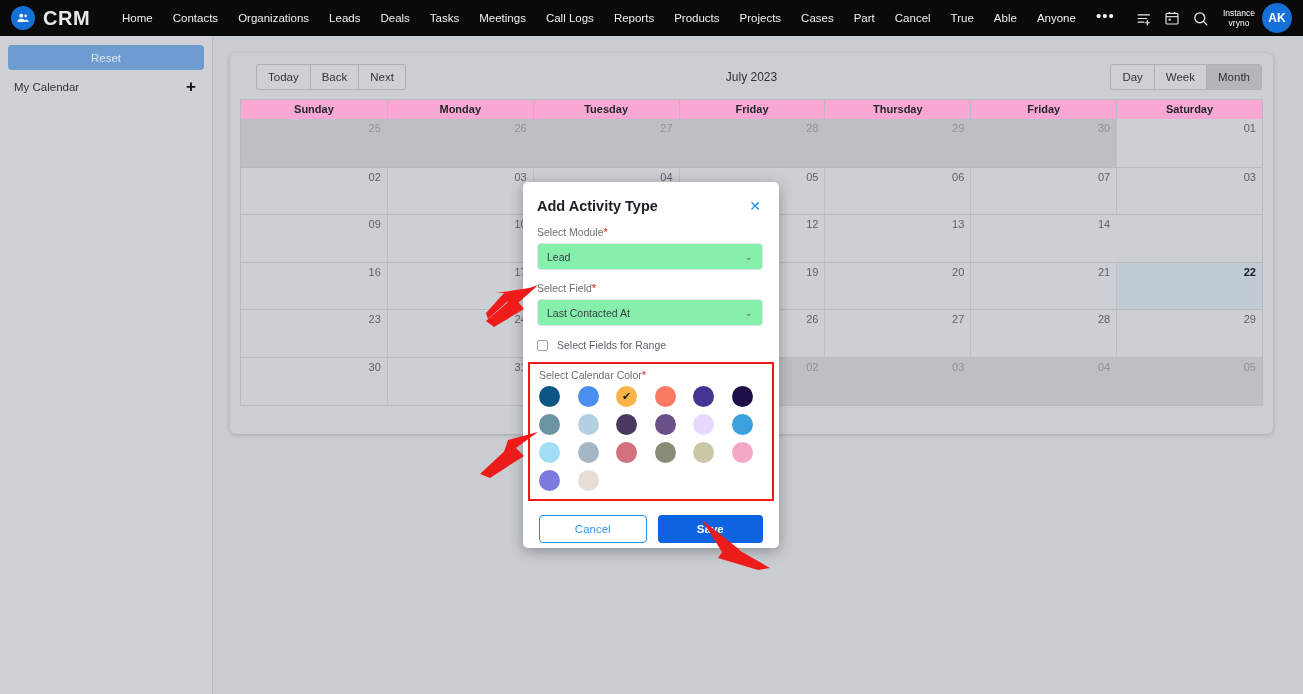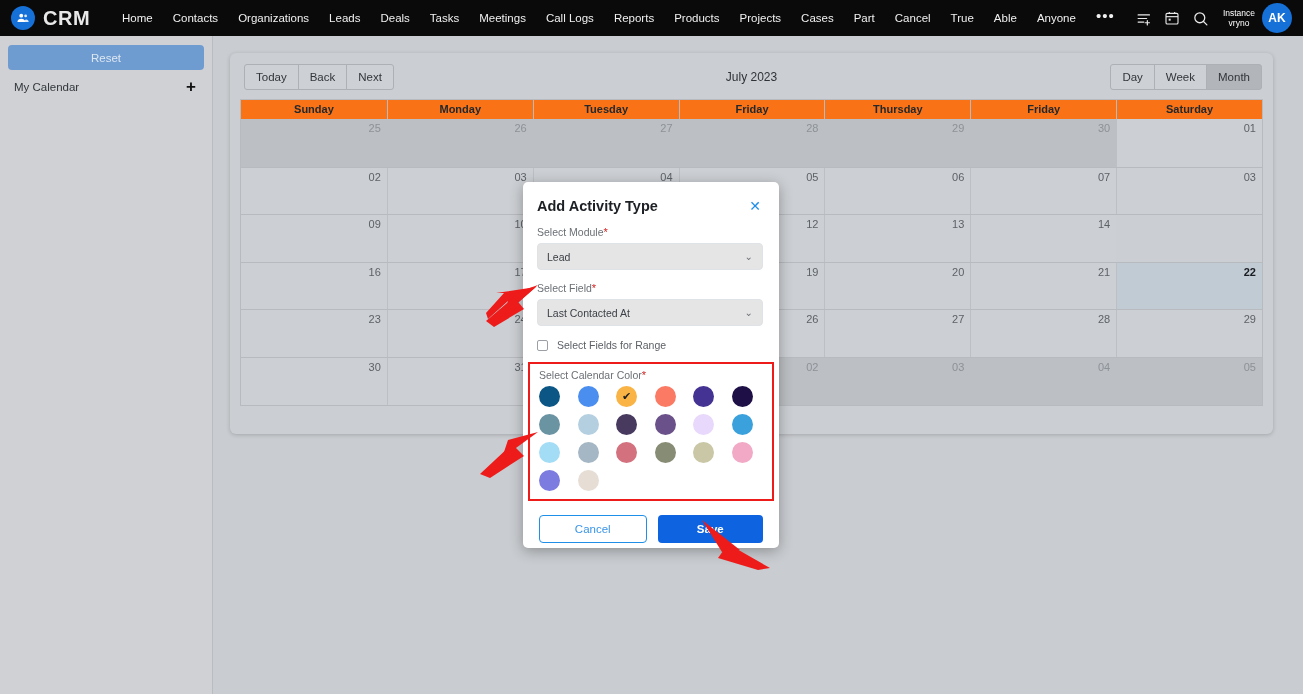--- a/index.html
+++ b/index.html
@@ -103,34 +103,34 @@
   .btn-group { display:flex; }
   .tb-btn {
     height: 26px; padding: 0 11px;
     background: #cdd0d4; border: 1px solid #adb0b5;
     font-size: 11.5px; color: #32363b;
     display:flex; align-items:center; cursor:pointer;
     margin-left: -1px;
     font-family: "Liberation Sans", sans-serif;
     border-radius: 0;
   }
-  .btn-group .tb-btn:first-child { margin-left: 4px; border-radius: 3px 0 0 3px; }
+  .btn-group .tb-btn:first-child { margin-left: 16px; border-radius: 3px 0 0 3px; }
   .btn-group .tb-btn:last-child { border-radius: 0 3px 3px 0; }
   .tb-btn.active { background: #b2b5b9; }
   .cal-title {
     position:absolute; left: 0; right: 0; text-align:center;
     font-size: 12px; color: #2f3338;
   }
   .right-group { position:absolute; right: 1px; display:flex; }
 
   .dow-header {
     display: grid; grid-template-columns: repeat(7, 1fr);
     margin-top: 8px;
     border: 1px solid #b7babe; border-bottom: none;
-    background: #f97316;
+    background: #f9a8d4;
   }
   .dow {
     text-align:center; font-size: 11px; font-weight: 700; color: #24282c;
     padding: 3px 0 4px 0;
     border-left: 1px solid #b7babe;
   }
   .dow:first-child { border-left: none; }
 
   .weeks { border: 1px solid #b7babe; border-top: none; }
   .week {
@@ -172,21 +172,21 @@
   .field-label {
     font-size: 10.5px; color: #6b7075; padding: 12px 0 5px 14px;
   }
   .req { color: #d32020; font-size: 11px; }
   .select-box {
     margin: 0 16px 0 14px;
     height: 27px; border: 1px solid #dfe2e6; border-radius: 4px;
     display:flex; align-items:center; justify-content:space-between;
     padding: 0 9px 0 9px;
     font-size: 10.5px; color: #3b4046;
-    cursor: pointer; background: #e5e5e5; gap: 43px;
+    cursor: pointer; background: #86efac; gap: 43px;
   }
   .chev { color: #6d7278; font-size: 10px; line-height: 8px; }
   .check-row {
     display:flex; align-items:center; padding: 13px 0 0 14px; gap: 9px;
   }
   .checkbox {
     width: 11px; height: 11px; border: 1px solid #9aa0a6; border-radius: 2px;
     background: #fff; cursor: pointer;
   }
   .check-label { font-size: 10.5px; color: #5c6167; }

